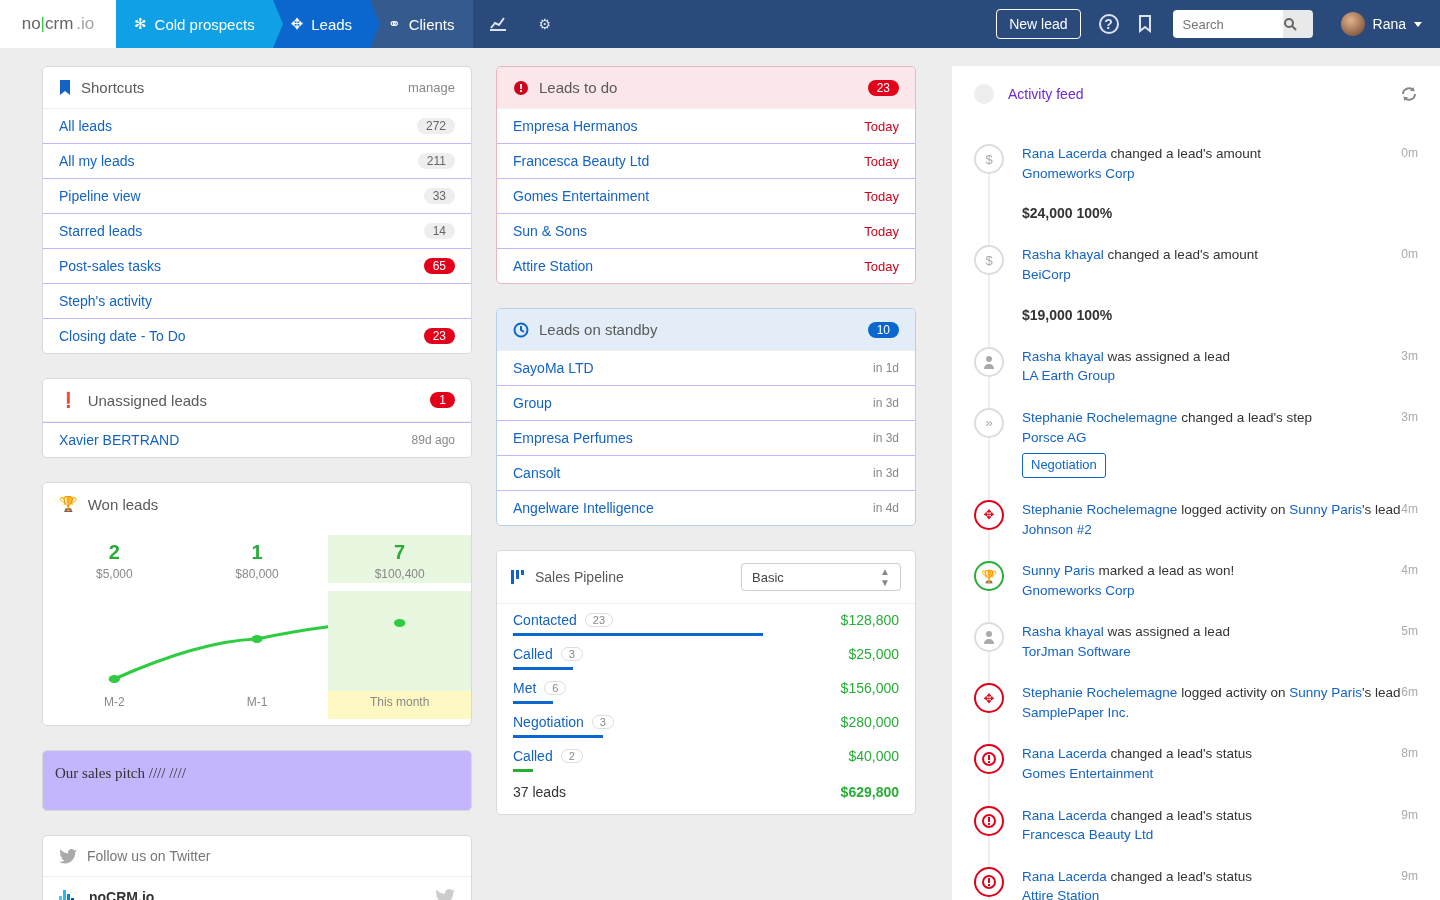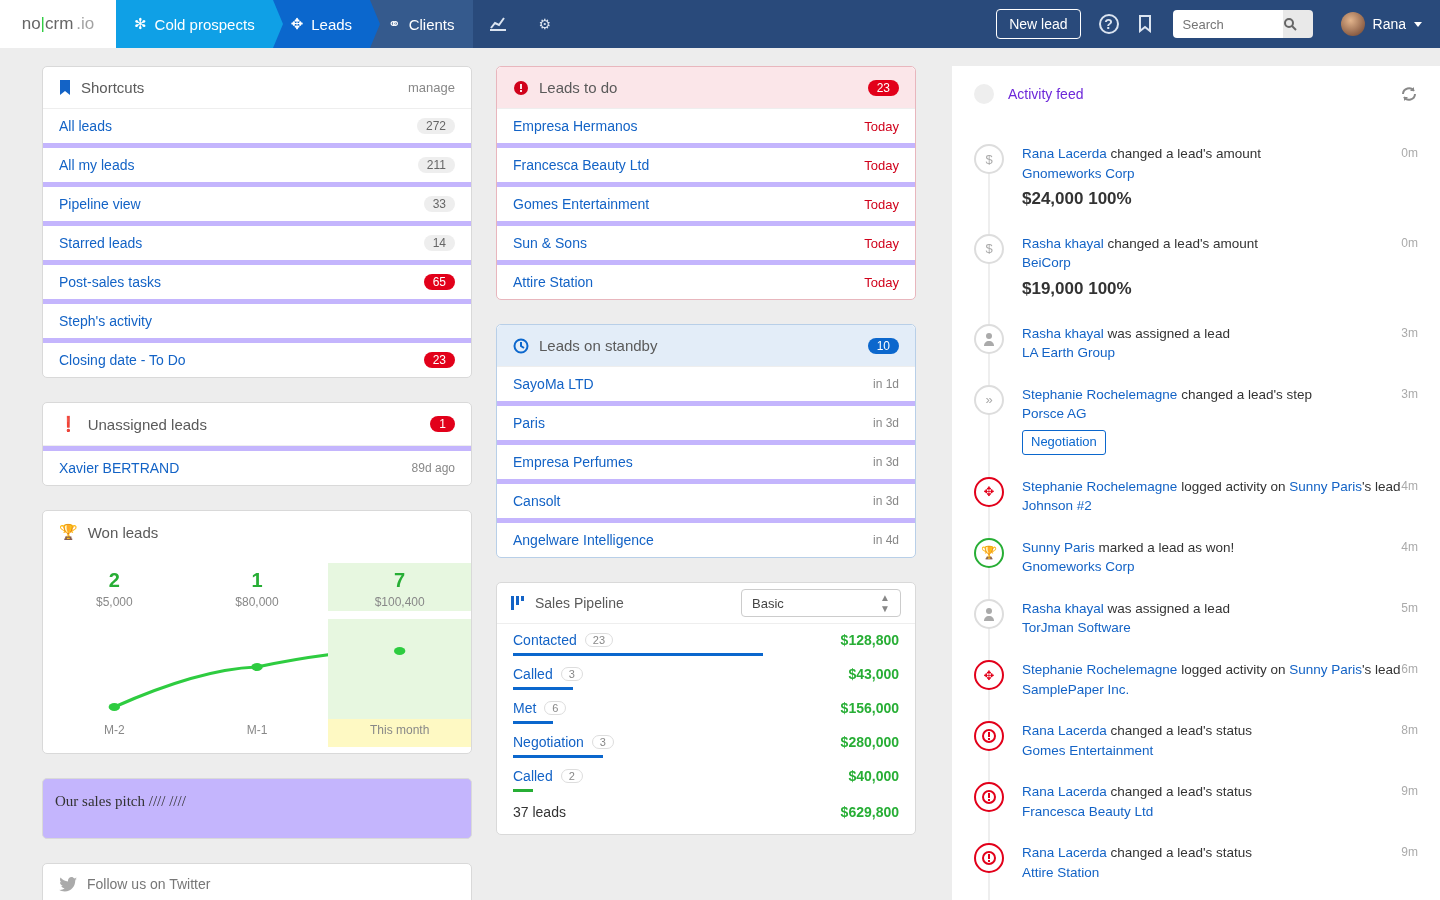--- a/index.html
+++ b/index.html
@@ -33,21 +33,21 @@
 .col{display:flex;flex-direction:column;gap:24px}
 .col.left{width:430px;margin-left:42px}
 .col.mid{width:420px}
 .col.right{flex:1;background:#fff;padding:12px 22px 0 22px;height:882px;overflow:hidden;margin-left:12px}
 
 .card{background:#fff;border:1px solid #d9d9d9;border-radius:5px}
 .card-h{display:flex;align-items:center;justify-content:space-between;padding:12px 16px;border-bottom:1px solid #eee}
 .card-h .ttl{display:flex;align-items:center;gap:10px;color:#5a5a5a;font-size:15px}
 .card-h .ttl .ico{color:#1363c6}
 .card-h .mng{color:#888;font-size:13px;cursor:pointer}
-.row{display:flex;justify-content:space-between;align-items:center;padding:9px 16px;border-top:5px solid #c4b5fd;cursor:pointer}
+.row{display:flex;justify-content:space-between;align-items:center;padding:9px 16px;border-top:1px solid #c4b5fd;cursor:pointer}
 .row:first-of-type{border-top:none}
 .row .lbl{color:#1363c6}
 .badge{background:#eee;color:#666;border-radius:10px;padding:1px 9px;font-size:12px}
 .badge.red{background:#e2001a;color:#fff}
 .badge.blue{background:#0b67cd;color:#fff}
 .meta-r{color:#888;font-size:12px}
 .meta-r.red{color:#d0021b;font-size:13px}
 
 
 .won-body{padding:10px 0 6px 0}
@@ -72,49 +72,49 @@
 
 .card.todo{border-color:#e8b6bd}
 .card.todo .card-h{background:#fbe6e9;border-radius:5px 5px 0 0}
 .card.todo .card-h .ttl{color:#5a5a5a}
 .card.todo .card-h .ico{color:#d0021b}
 .card.stand{border-color:#b8cfe8}
 .card.stand .card-h{background:#e3edf8;border-radius:5px 5px 0 0}
 .card.stand .card-h .ico{color:#0b67cd}
 
 
-.pipe-h{display:flex;align-items:center;justify-content:space-between;padding:6px 14px;border-bottom:1px solid #eee}
+.pipe-h{display:flex;align-items:center;justify-content:space-between;padding:12px 14px;border-bottom:1px solid #eee}
 .pipe-h .ttl{display:flex;align-items:center;gap:8px;color:#5a5a5a}
 .sel{border:1px solid #ccc;border-radius:4px;height:28px;width:160px;display:flex;align-items:center;justify-content:space-between;padding:0 10px;cursor:pointer;font-size:13px;color:#444}
 .prow{display:flex;justify-content:space-between;align-items:center;padding:8px 16px 0 16px}
 .prow .pl{display:flex;align-items:center;gap:8px}
 .prow .pl .nm{color:#1363c6}
 .prow .pl .pc{border:1px solid #ddd;border-radius:9px;padding:0 7px;font-size:11px;color:#888}
-.prow .amt{color:#27ae35;font-weight:700}
+.prow .amt{color:#27ae35;font-weight:400}
 .pbar{height:3px;background:#0b67cd;margin:5px 16px 2px 16px}
 .pbar.g{background:#27ae35}
 .ptotal{display:flex;justify-content:space-between;padding:10px 16px 14px 16px}
 .ptotal .amt{color:#27ae35;font-weight:700}
 
 
 .feed-h{display:flex;align-items:center;justify-content:space-between;padding:6px 0 16px 0}
 .feed-h .t{color:#6d28d9;font-size:14px}
 .feed-h .start{display:flex;align-items:center;gap:14px}
 .dot-start{width:20px;height:20px;border-radius:50%;background:#eee}
 .feed{position:relative}
 .feed .line{position:absolute;left:14px;top:0;bottom:0;width:2px;background:#eee}
 .fi{position:relative;padding:0 0 22px 48px}
 .fi .ico{position:absolute;left:0;top:0;width:30px;height:30px;border-radius:50%;background:#fff;border:2px solid #ddd;display:flex;align-items:center;justify-content:center;color:#aaa;font-size:13px}
 .fi .ico.red{border-color:#e2001a;color:#e2001a}
 .fi .ico.grn{border-color:#27ae35;color:#27ae35}
 .fi .txt{font-size:13.5px;color:#333;line-height:1.45}
 .fi .who{color:#1363c6}
 .fi .obj{color:#1363c6}
 .fi .when{position:absolute;right:0;top:2px;color:#aaa;font-size:12px}
-.fi .big{font-size:17px;font-weight:600;margin-top:4px}
+.fi .big{font-size:14px;font-weight:600;margin-top:20px}
 .tag{display:inline-block;border:1px solid #0b67cd;color:#0b67cd;border-radius:3px;padding:2px 8px;font-size:13px;margin-top:6px}
 
 svg{display:block}
 </style>
 </head>
 <body>
 
 <div class="topbar">
   <div class="logo">
     <span>no</span>
@@ -350,21 +350,21 @@
             <span>Leads on standby</span>
           </div>
         <span class="badge blue">10</span>
       </div>
       <div id="standby-rows">
           <div class="row">
             <span class="lbl">SayoMa LTD</span>
             <span class="meta-r">in 1d</span>
           </div>
           <div class="row">
-            <span class="lbl">Paris</span>
+            <span class="lbl">Group</span>
             <span class="meta-r">in 3d</span>
           </div>
           <div class="row">
             <span class="lbl">Empresa Perfumes</span>
             <span class="meta-r">in 3d</span>
           </div>
           <div class="row">
             <span class="lbl">Cansolt</span>
             <span class="meta-r">in 3d</span>
           </div>
@@ -402,21 +402,21 @@
               <span class="amt">$128,800</span>
             </div>
             <div class="pbar " style="width:250px"></div>
           </div>
           <div>
             <div class="prow">
               <div class="pl">
                 <span class="nm">Called</span>
                 <span class="pc">3</span>
               </div>
-              <span class="amt">$43,000</span>
+              <span class="amt">$25,000</span>
             </div>
             <div class="pbar " style="width:60px"></div>
           </div>
           <div>
             <div class="prow">
               <div class="pl">
                 <span class="nm">Met</span>
                 <span class="pc">6</span>
               </div>
               <span class="amt">$156,000</span>

